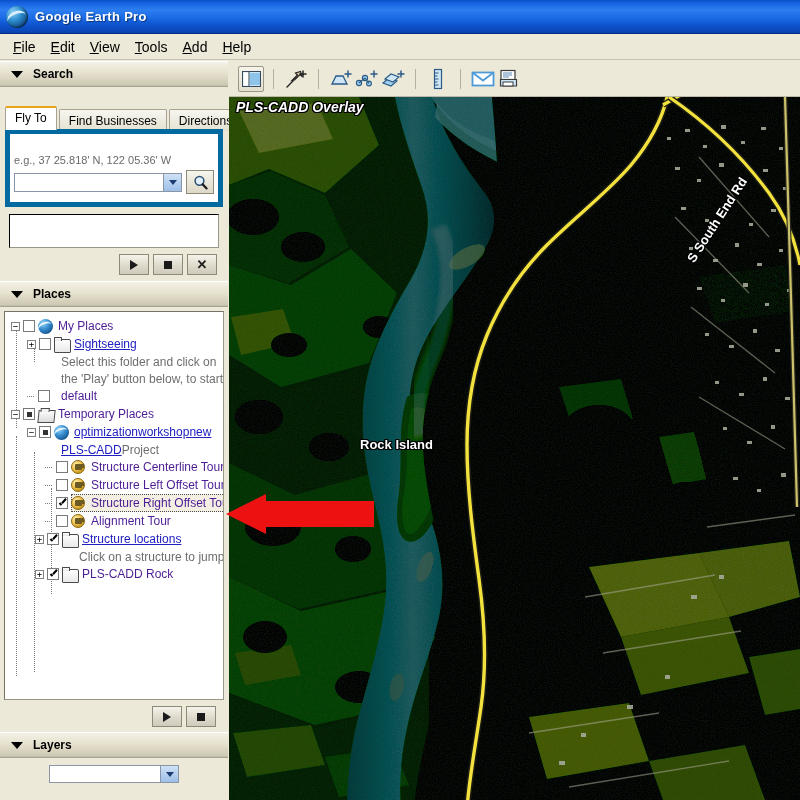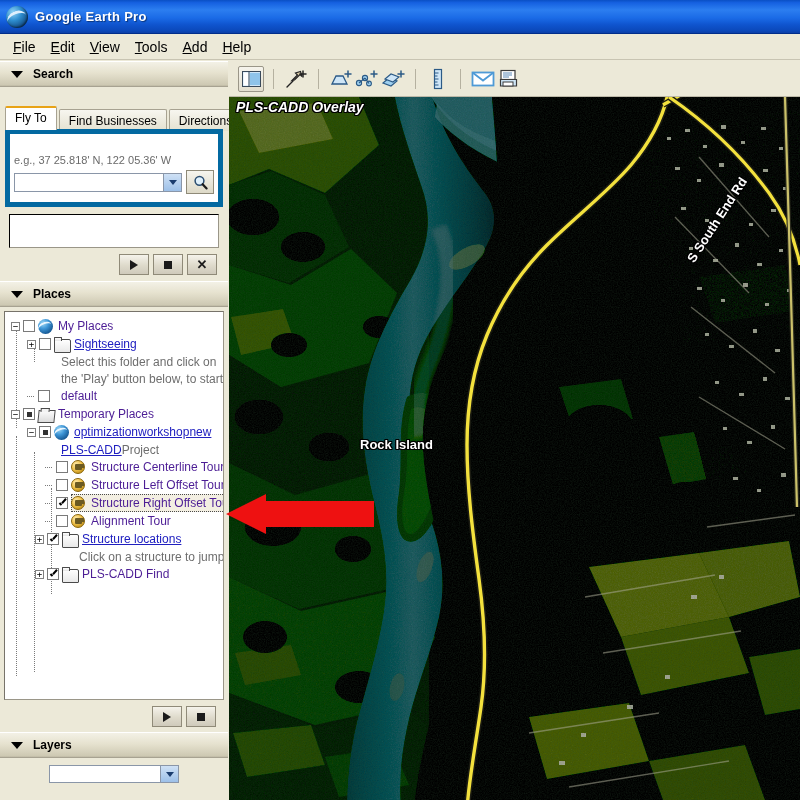--- a/index.html
+++ b/index.html
@@ -609,21 +609,21 @@
 
         <div class="trow">
           <div class="indent30"></div>
           <div class="exp">+</div>
           <div class="cb">
               <div class="tick"></div>
             </div>
           <div class="ico">
               <div class="ico-folder"></div>
             </div>
-          <div class="lbl">PLS-CADD Find</div>
+          <div class="lbl">PLS-CADD Rock</div>
         </div>
 
       </div>
 
       <div class="places-btnrow">
         <div class="sqbtn">
             <div class="tri-right"></div>
           </div>
         <div class="sqbtn">
             <div class="sq-stop"></div>

